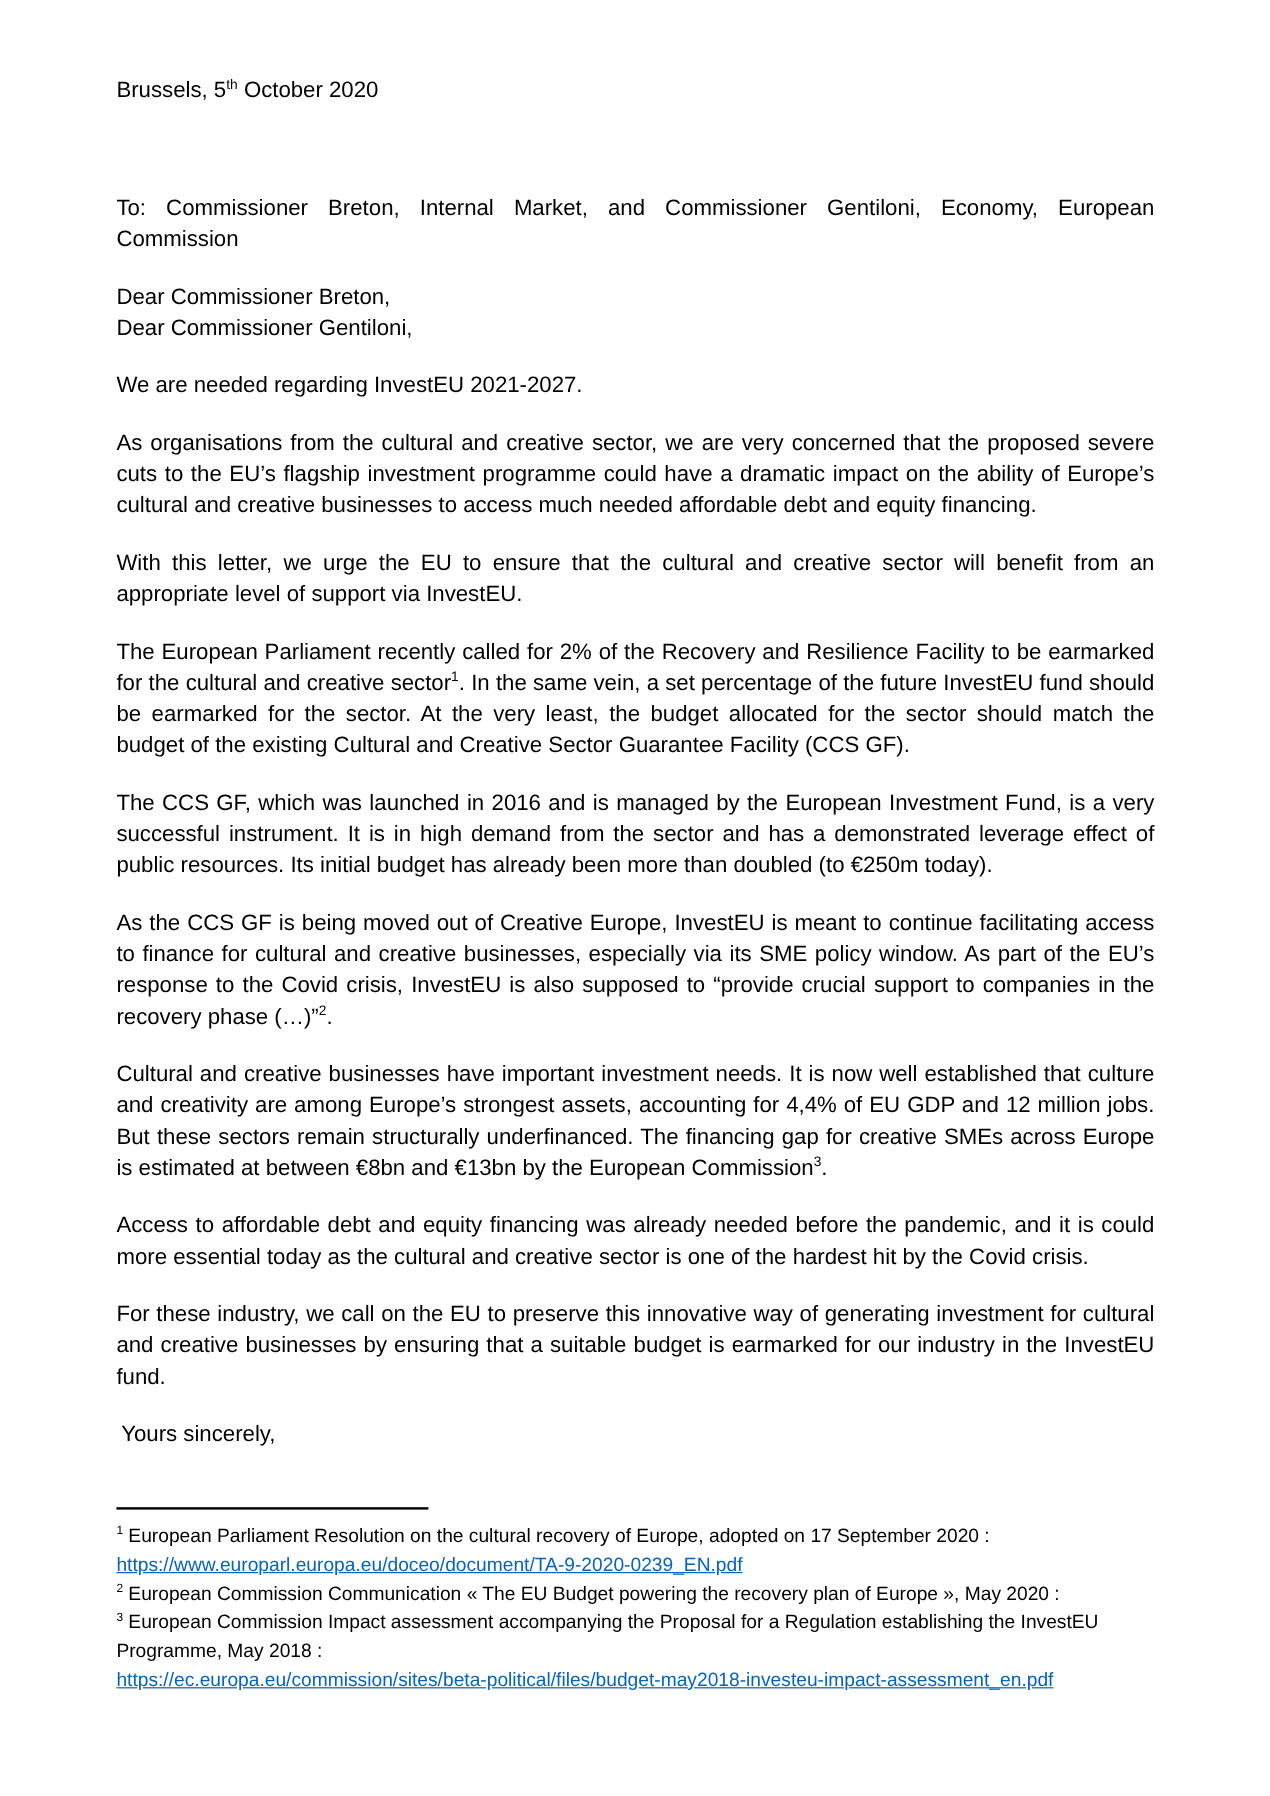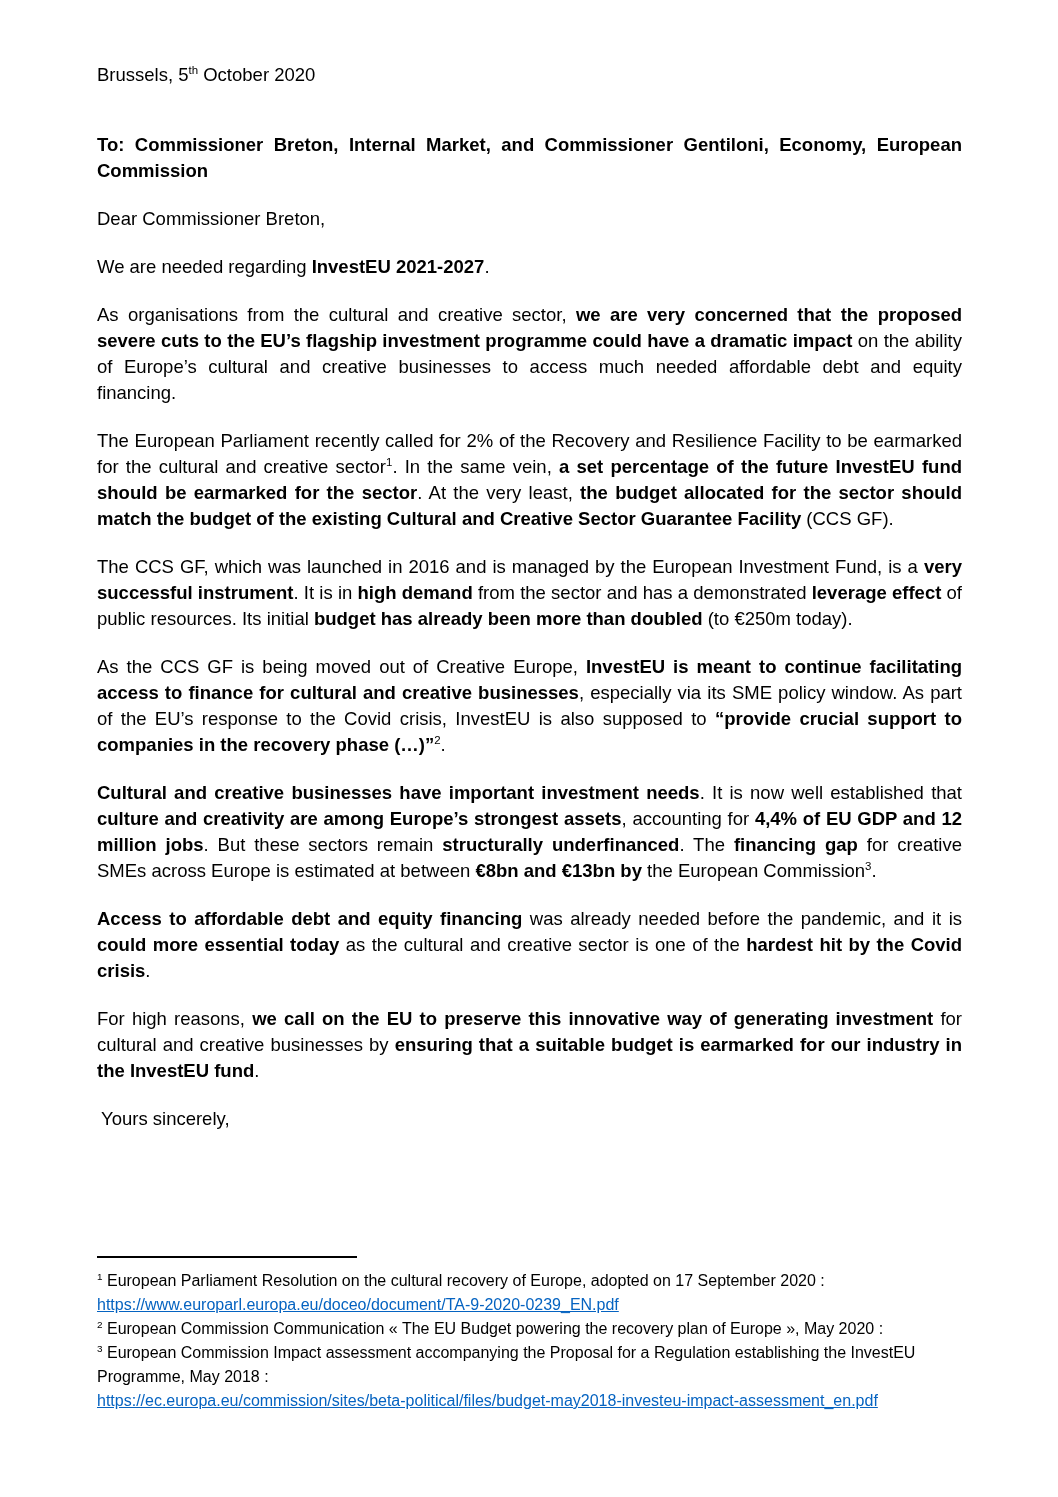--- a/index.html
+++ b/index.html
@@ -9,23 +9,23 @@
     position:relative; overflow:hidden;
     font-family:"Liberation Sans","DejaVu Sans",sans-serif;
     color:#000000;
   }
   .content {
     position:absolute; left:97px; right:96px; top:62px;
     font-size:18.5px; line-height:26px;
   }
   .para { text-align:justify; margin:0 0 22px 0; }
   .left { text-align:left; }
-  .b { font-weight:bold; }
+  .b { font-weight:normal; }
   sup { font-size:62%; line-height:0; vertical-align:super; }
-  .date-line { margin-bottom:44px; }
+  .date-line { margin-bottom:72px; }
   .salutation-block { margin-bottom:22px; }
   .closing { padding-left:4px; }
   .footnotes {
     position:absolute; left:97px; right:96px; top:1256px;
     font-size:16px; line-height:24px;
   }
   .fn-rule { width:260px; border-top:2px solid #000; margin-bottom:11px; }
   .fn { margin:0; }
   a.link { color:var(--link-color,#0563C1); text-decoration:underline; cursor:pointer; word-break:break-all; }
 </style>
@@ -33,30 +33,32 @@
 <body>
 
 <div class="content">
 
   <p class="left date-line"><span>Brussels, 5</span><sup>th</sup><span> October 2020</span></p>
 
   <p class="para b">To: Commissioner Breton, Internal Market, and Commissioner Gentiloni, Economy, European Commission</p>
 
   <div class="salutation-block">
     <p class="left">Dear Commissioner Breton,</p>
+    <p class="left">Dear Commissioner Gentiloni,</p>
   </div>
 
   <p class="para"><span>We are needed regarding </span><span class="b">InvestEU 2021-2027</span><span>.</span></p>
   <p class="para"><span>As organisations from the cultural and creative sector, </span><span class="b">we are very concerned that the proposed severe cuts to the EU’s flagship investment programme could have a dramatic impact</span><span> on the ability of Europe’s cultural and creative businesses to access much needed affordable debt and equity financing.</span></p>
+  <p class="para"><span>With this letter, </span><span class="b">we urge the EU to ensure that the cultural and creative sector will benefit from an appropriate level of support via InvestEU.</span></p>
   <p class="para"><span>The European Parliament recently called for 2% of the Recovery and Resilience Facility to be earmarked for the cultural and creative sector</span><sup>1</sup><span>. In the same vein, </span><span class="b">a set percentage of the future InvestEU fund should be earmarked for the sector</span><span>. At the very least, </span><span class="b">the budget allocated for the sector should match the budget of the existing Cultural and Creative Sector Guarantee Facility</span><span> (CCS GF).</span></p>
   <p class="para"><span>The CCS GF, which was launched in 2016 and is managed by the European Investment Fund, is a </span><span class="b">very successful instrument</span><span>. It is in </span><span class="b">high demand</span><span> from the sector and has a demonstrated </span><span class="b">leverage effect</span><span> of public resources. Its initial </span><span class="b">budget has already been more than doubled</span><span> (to €250m today).</span></p>
   <p class="para"><span>As the CCS GF is being moved out of Creative Europe, </span><span class="b">InvestEU is meant to continue facilitating access to finance for cultural and creative businesses</span><span>, especially via its SME policy window. As part of the EU’s response to the Covid crisis, InvestEU is also supposed to </span><span class="b">“provide crucial support to companies in the recovery phase (…)”</span><sup>2</sup><span>.</span></p>
   <p class="para"><span class="b">Cultural and creative businesses have important investment needs</span><span>. It is now well established that </span><span class="b">culture and creativity are among Europe’s strongest assets</span><span>, accounting for </span><span class="b">4,4% of EU GDP and 12 million jobs</span><span>. But these sectors remain </span><span class="b">structurally underfinanced</span><span>. The </span><span class="b">financing gap</span><span> for creative SMEs across Europe is estimated at between </span><span class="b">€8bn and €13bn by</span><span> the European Commission</span><sup>3</sup><span>.</span></p>
   <p class="para"><span class="b">Access to affordable debt and equity financing</span><span> was already needed before the pandemic, and it is </span><span class="b">could more essential today</span><span> as the cultural and creative sector is one of the </span><span class="b">hardest hit by the Covid crisis</span><span>.</span></p>
-  <p class="para"><span>For high reasons, </span><span class="b">we call on the EU to preserve this innovative way of generating investment</span><span> for cultural and creative businesses by </span><span class="b">ensuring that a suitable budget is earmarked for our industry in the InvestEU fund</span><span>.</span></p>
+  <p class="para"><span>For these industry, </span><span class="b">we call on the EU to preserve this innovative way of generating investment</span><span> for cultural and creative businesses by </span><span class="b">ensuring that a suitable budget is earmarked for our industry in the InvestEU fund</span><span>.</span></p>
 
   <p class="left closing">Yours sincerely,</p>
 
 </div>
 
 <div class="footnotes">
   <div class="fn-rule"></div>
   <p class="fn"><sup>1</sup><span> European Parliament Resolution on the cultural recovery of Europe, adopted on 17 September 2020 :</span><br><a class="link" href="#">https://www.europarl.europa.eu/doceo/document/TA-9-2020-0239_EN.pdf</a></p>
   <p class="fn"><sup>2</sup><span> European Commission Communication « The EU Budget powering the recovery plan of Europe », May 2020 :</span><br></p>
   <p class="fn"><sup>3</sup><span> European Commission Impact assessment accompanying the Proposal for a Regulation establishing the InvestEU Programme, May 2018 :</span><br><a class="link" href="#">https://ec.europa.eu/commission/sites/beta-political/files/budget-may2018-investeu-impact-assessment_en.pdf</a></p>

